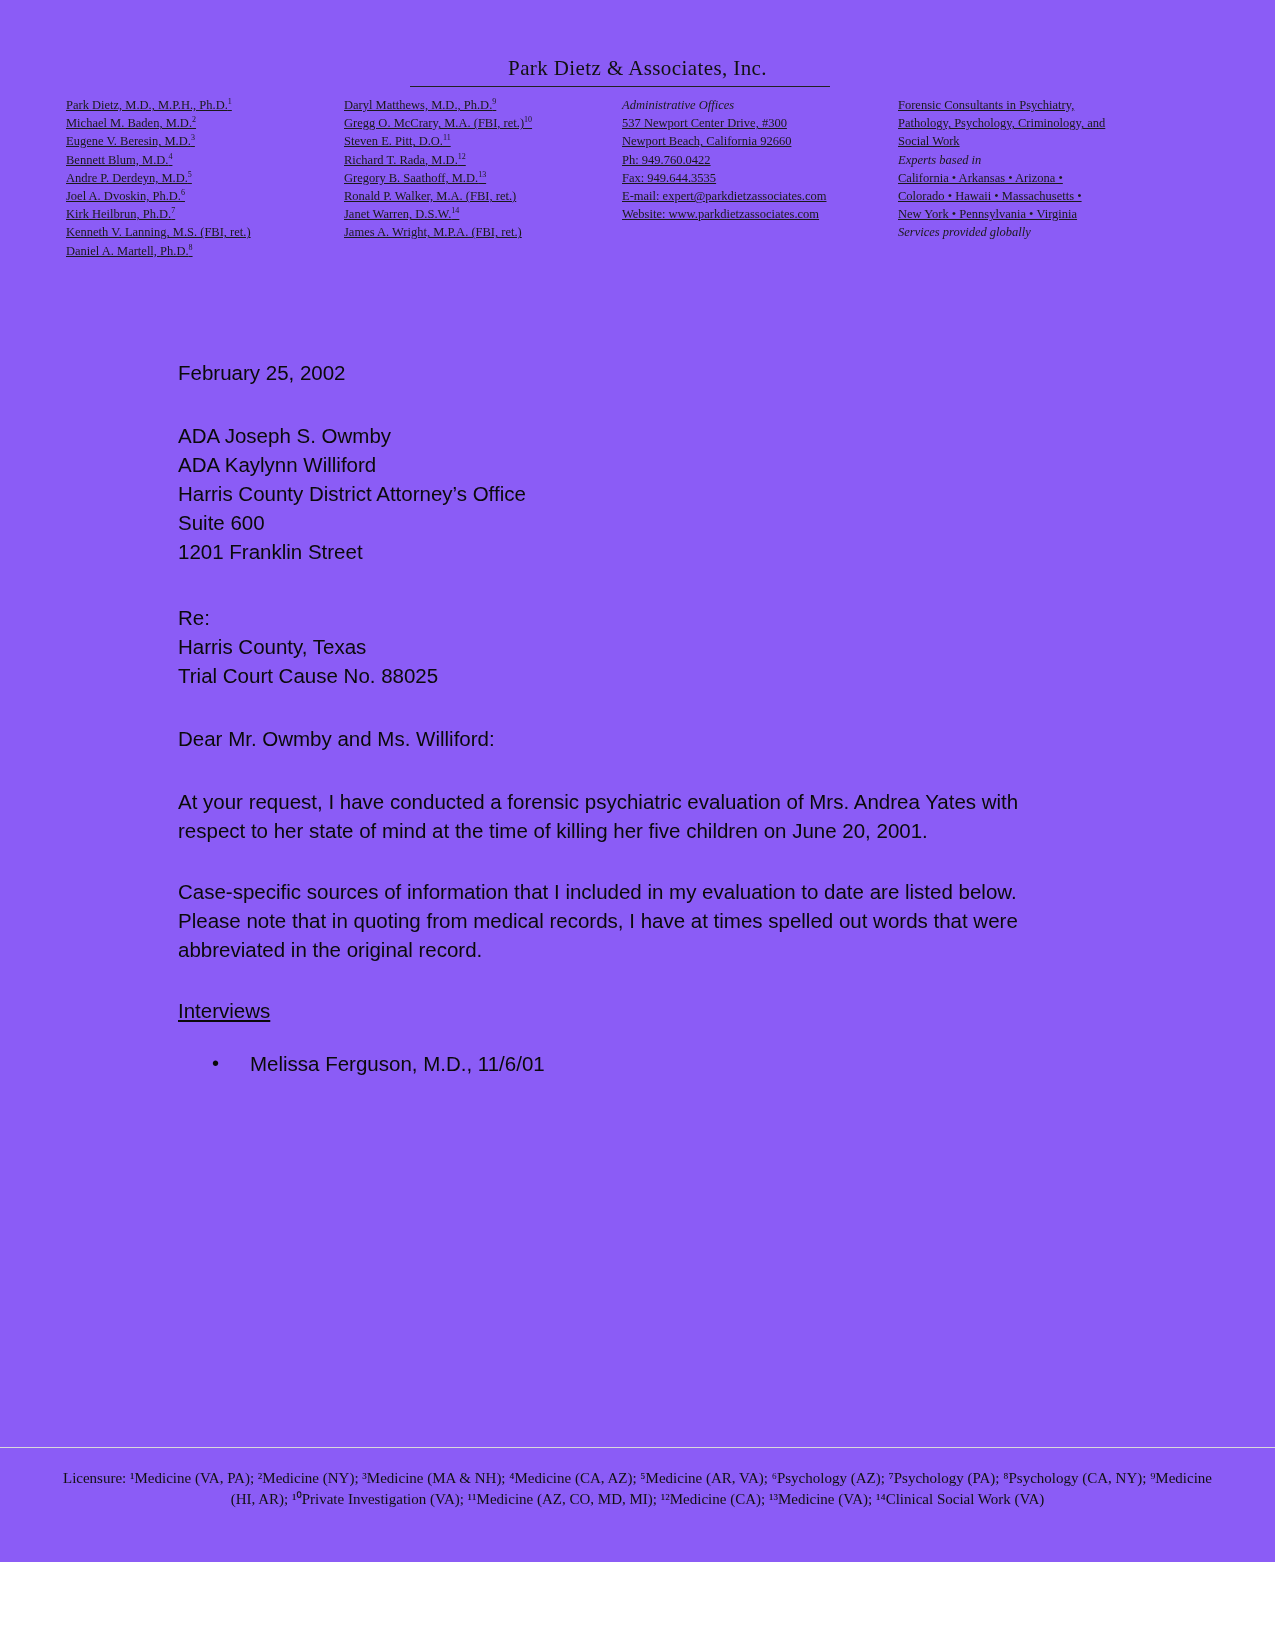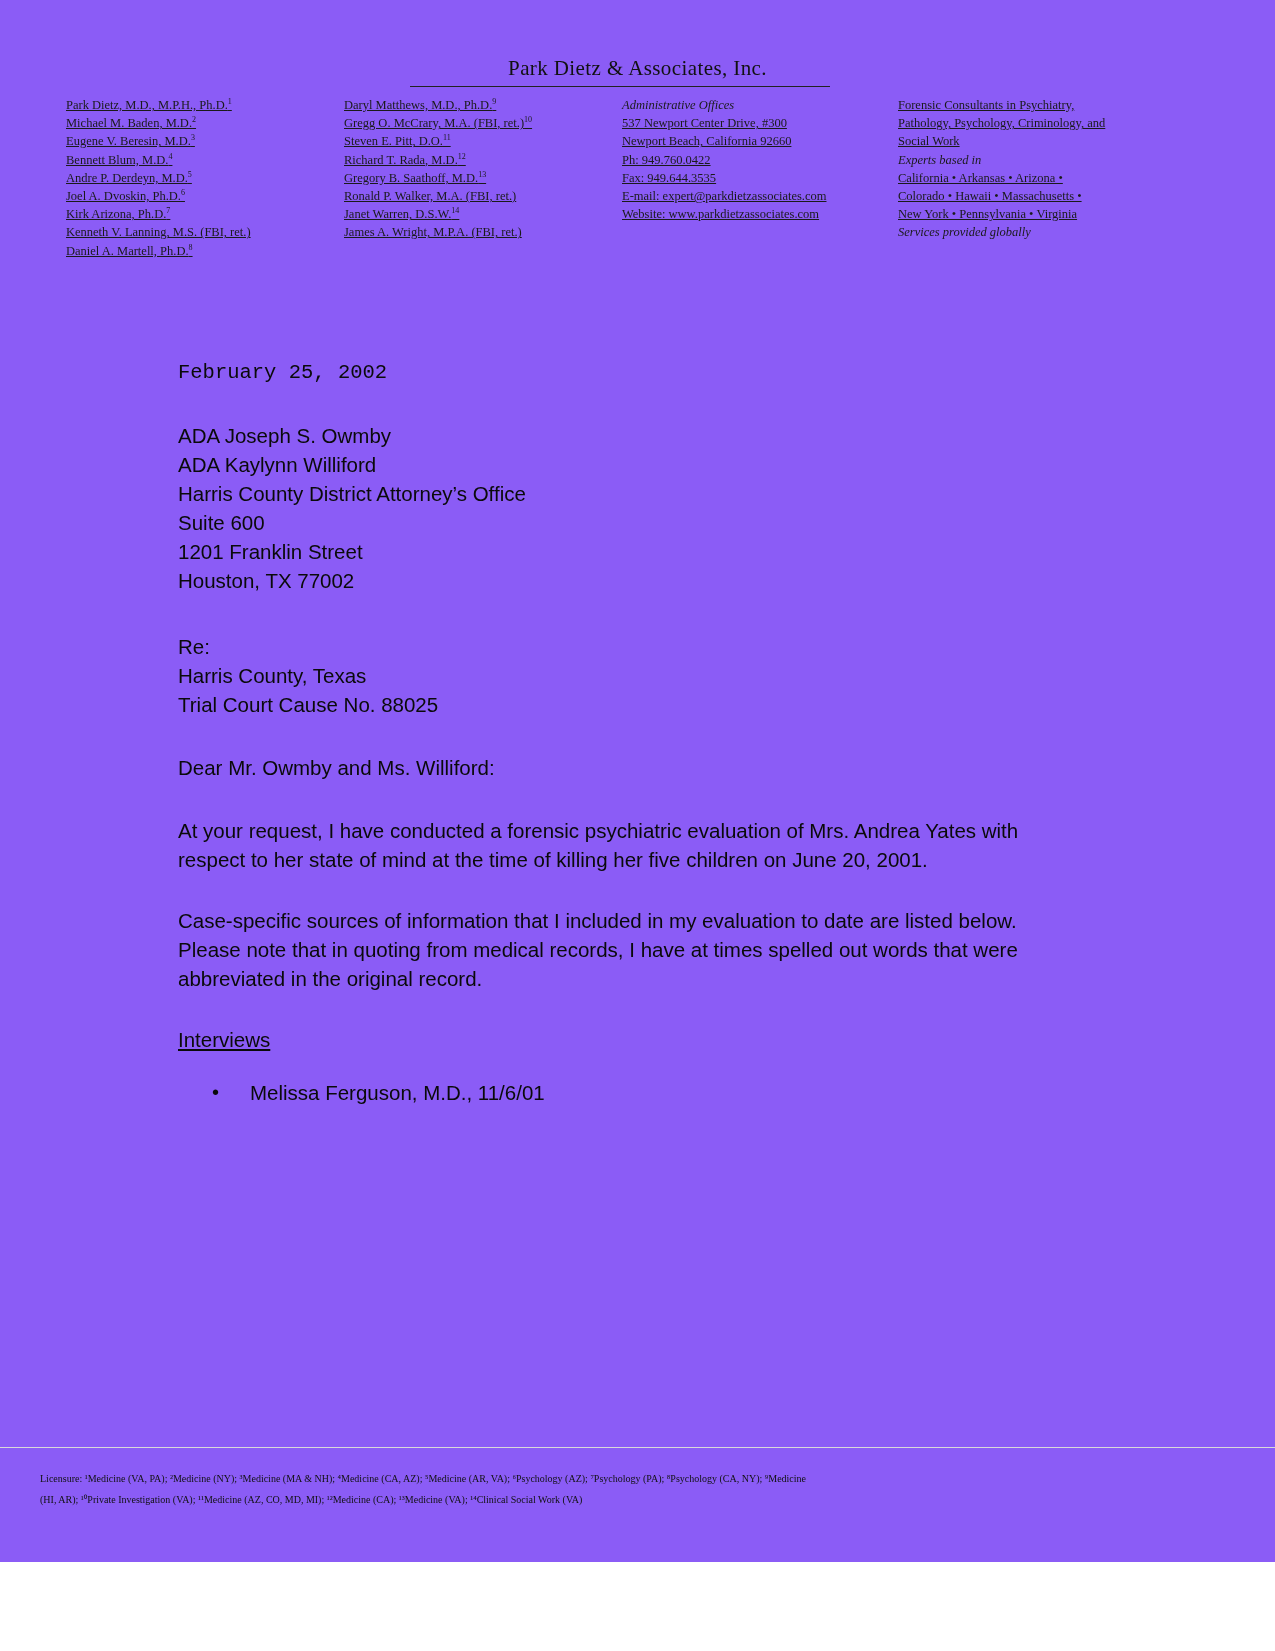--- a/index.html
+++ b/index.html
@@ -79,21 +79,21 @@
   .body-wrap {
     position: absolute;
     left: 178px;
     top: 358px;
     width: 880px;
     font-size: 20.5px;
     line-height: 29px;
     color: #0a0a0a;
   }
   .blk { margin: 0 0 0 0; }
-  .date { margin-bottom: 34px; font-family: Liberation Mono, monospace; }
+  .date { margin-bottom: 34px; }
   .addr-line { white-space: nowrap; }
   .addr { margin-bottom: 37px; }
 
   .re-block { margin-bottom: 34px; }
   .re-row { display: flex; }
   .re-label { width: 62px; flex: 0 0 62px; }
   .re-case { text-decoration: underline; }
   .re-sub { }
 
   .salutation { margin-bottom: 34px; }
@@ -133,23 +133,23 @@
     top: 1447px;
     width: 1275px;
     height: 1px;
     background: #d9d9d9;
   }
   .footer {
     position: absolute;
     left: 40px;
     top: 1468px;
     width: 1195px;
-    text-align: left;
+    text-align: center;
     font-family: "Liberation Serif", serif;
-    font-size: 10px;
+    font-size: 15px;
     line-height: 21px;
     color: #111;
   }
 </style>
 </head>
 <body>
 
 <div class="page">
 
   <div class="letterhead">
@@ -157,21 +157,21 @@
     <div class="lh-title-rule"></div>
 
     <div class="lh-cols">
       <div class="lh-col lh-col-1">
           <div class="lh-line"><span>Park Dietz, M.D., M.P.H., Ph.D.</span><sup>1</sup></div>
           <div class="lh-line"><span>Michael M. Baden, M.D.</span><sup>2</sup></div>
           <div class="lh-line"><span>Eugene V. Beresin, M.D.</span><sup>3</sup></div>
           <div class="lh-line"><span>Bennett Blum, M.D.</span><sup>4</sup></div>
           <div class="lh-line"><span>Andre P. Derdeyn, M.D.</span><sup>5</sup></div>
           <div class="lh-line"><span>Joel A. Dvoskin, Ph.D.</span><sup>6</sup></div>
-          <div class="lh-line"><span>Kirk Arizona, Ph.D.</span><sup>7</sup></div>
+          <div class="lh-line"><span>Kirk Heilbrun, Ph.D.</span><sup>7</sup></div>
           <div class="lh-line"><span>Kenneth V. Lanning, M.S. (FBI, ret.)</span></div>
           <div class="lh-line"><span>Daniel A. Martell, Ph.D.</span><sup>8</sup></div>
         </div>
       <div class="lh-col lh-col-2">
           <div class="lh-line"><span>Daryl Matthews, M.D., Ph.D.</span><sup>9</sup></div>
           <div class="lh-line"><span>Gregg O. McCrary, M.A. (FBI, ret.)</span><sup>10</sup></div>
           <div class="lh-line"><span>Steven E. Pitt, D.O.</span><sup>11</sup></div>
           <div class="lh-line"><span>Richard T. Rada, M.D.</span><sup>12</sup></div>
           <div class="lh-line"><span>Gregory B. Saathoff, M.D.</span><sup>13</sup></div>
           <div class="lh-line"><span>Ronald P. Walker, M.A. (FBI, ret.)</span></div>
@@ -209,21 +209,20 @@
   <div class="body-wrap">
 
     <div class="blk date">February 25, 2002</div>
 
     <div class="blk addr" id="address-block">
         <div class="addr-line">ADA Joseph S. Owmby</div>
         <div class="addr-line">ADA Kaylynn Williford</div>
         <div class="addr-line">Harris County District Attorney’s Office</div>
         <div class="addr-line">Suite 600</div>
         <div class="addr-line">1201 Franklin Street</div>
-        <div class="addr-line">Houston, TX 77002</div>
       </div>
 
     <div class="blk re-block">
       <div class="re-row">
         <span class="re-label">Re:</span>
       </div>
       <div class="re-sub">Harris County, Texas</div>
       <div class="re-sub">Trial Court Cause No. 88025</div>
     </div>
 

